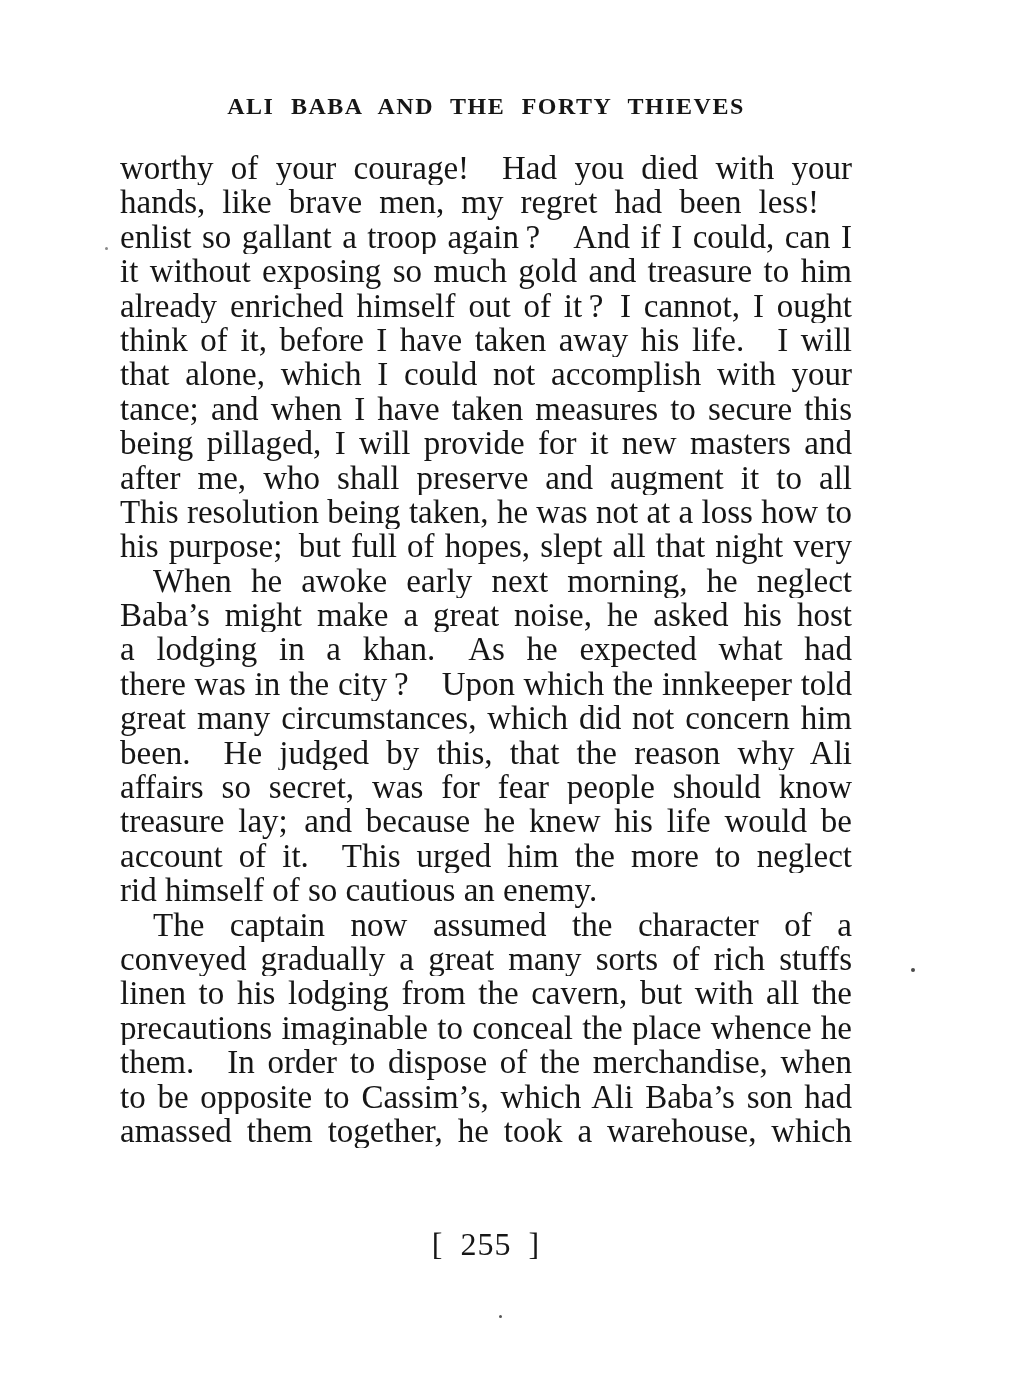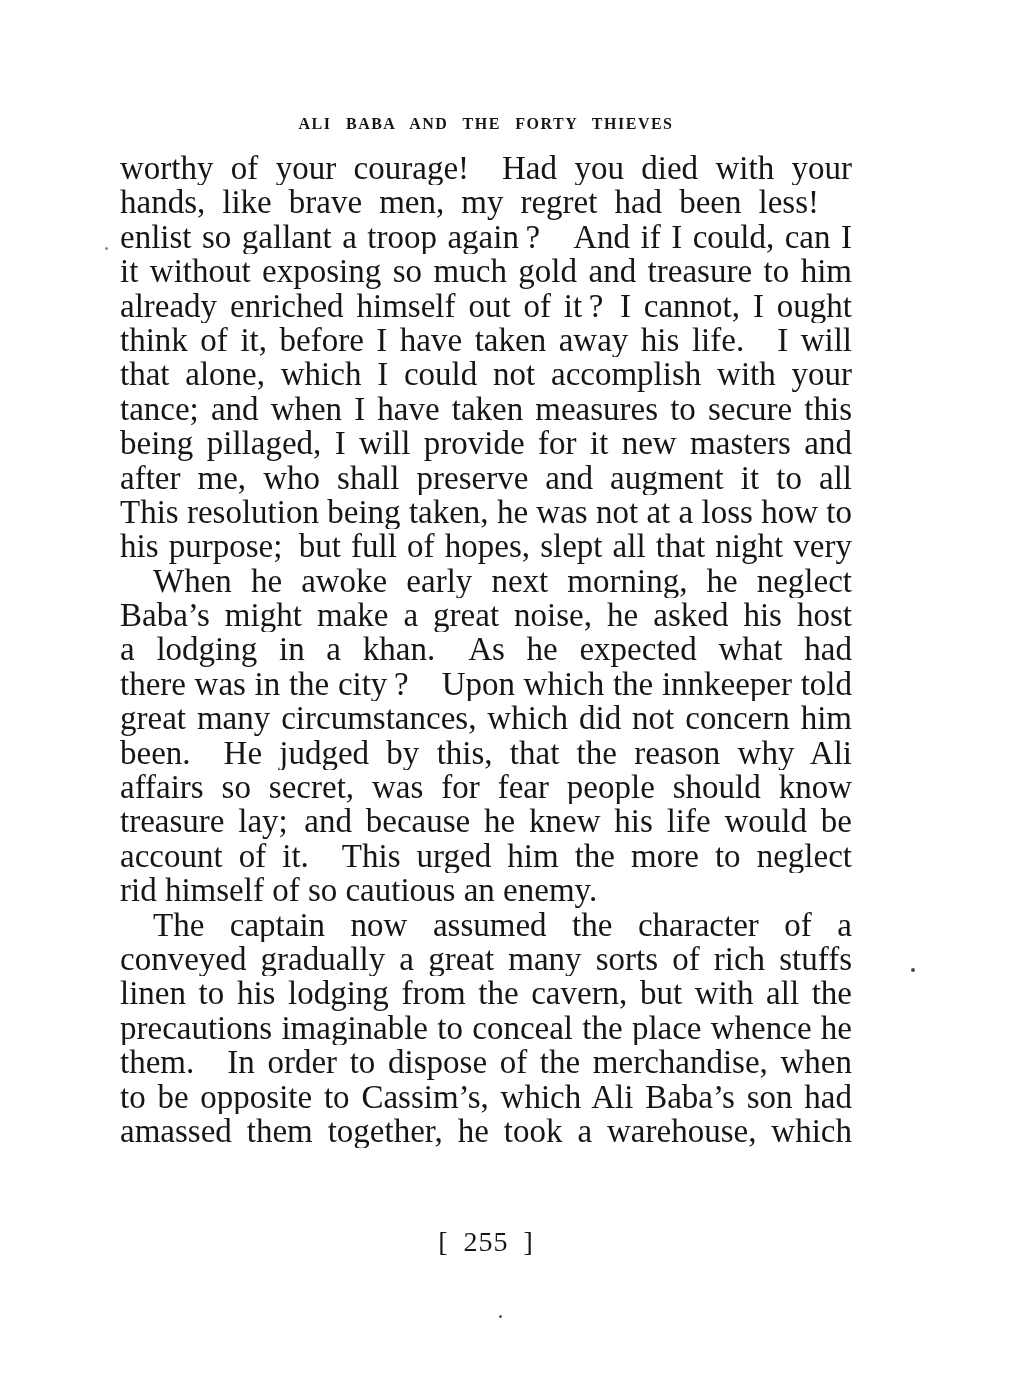--- a/index.html
+++ b/index.html
@@ -7,25 +7,25 @@
     position: relative;
     width: 1019px;
     height: 1389px;
     background: #ffffff;
     font-family: "Liberation Serif", "DejaVu Serif", serif;
     color: #161616;
     overflow: hidden;
   }
   .running-head {
     position: absolute;
-    top: 115px;
+    top: 93px;
     left: 120px;
     width: 732px;
     text-align: center;
-    font-size: 16px;
+    font-size: 24px;
     font-weight: bold;
     letter-spacing: 1.5px;
     word-spacing: 9px;
     white-space: nowrap;
   }
   .text-body {
     position: absolute;
     top: 151px;
     left: 120px;
     width: 732px;
@@ -40,21 +40,21 @@
     overflow: hidden;
   }
   .line.end { text-align-last: left; }
   .line.indent { text-indent: 33px; }
   .page-number {
     position: absolute;
     top: 1226px;
     left: 120px;
     width: 732px;
     text-align: center;
-    font-size: 28px;
+    font-size: 32px;
     letter-spacing: 1px;
   }
   .speck { position: absolute; border-radius: 50%; }
   .speck-a { left: 911px; top: 968px; width: 4px; height: 4px; background: #4a4a4a; }
   .speck-b { left: 499px; top: 1315px; width: 3px; height: 3px; background: #555555; }
   .speck-c { left: 105px; top: 247px; width: 3px; height: 3px; background: #8a8a8a; }
 </style>
 </head>
 <body>
 

